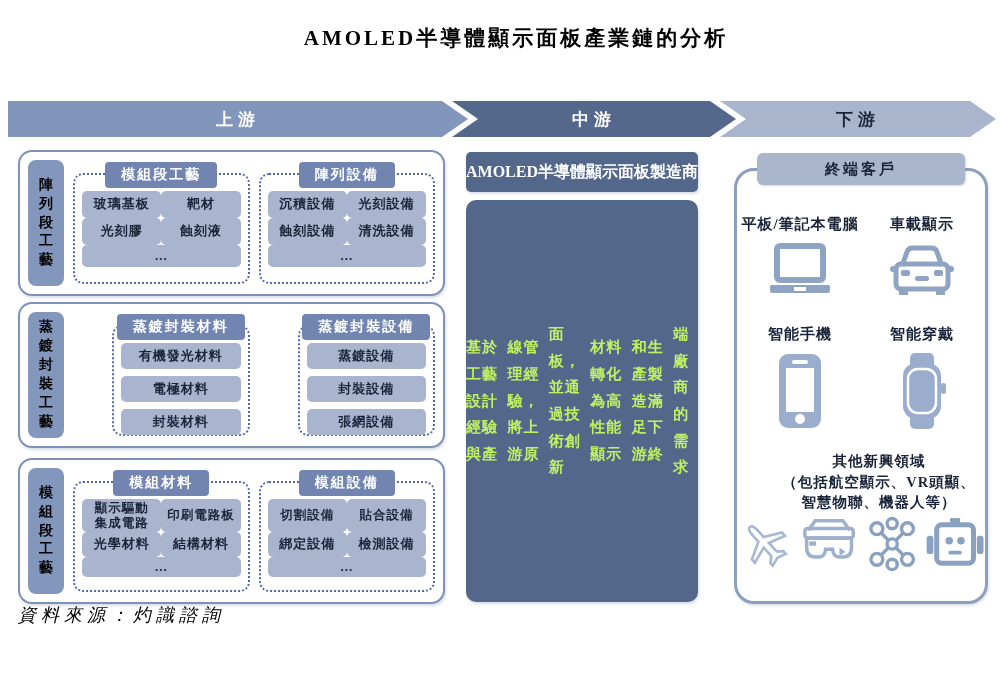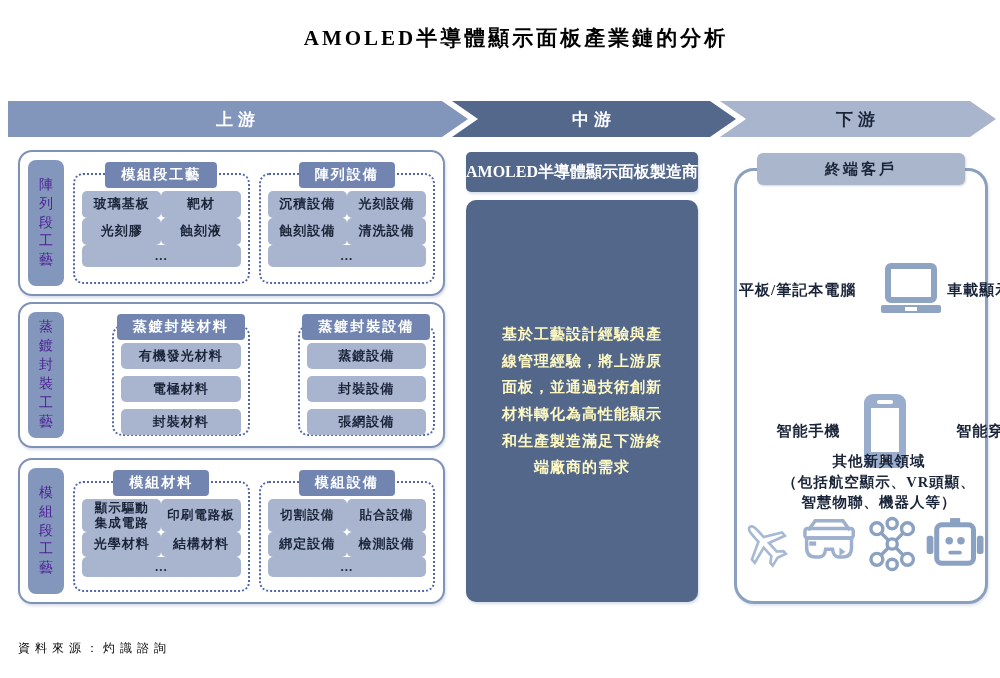--- a/index.html
+++ b/index.html
@@ -35,22 +35,22 @@
   .arrow-2{left:444px;width:284px;background:var(--arrow-mid);
     clip-path:polygon(0 0,calc(100% - 26px) 0,100% 50%,calc(100% - 26px) 100%,0 100%,26px 50%);}
   .arrow-3{left:712px;width:276px;background:var(--arrow-down);color:#1a2439;
     clip-path:polygon(0 0,calc(100% - 26px) 0,100% 50%,calc(100% - 26px) 100%,0 100%,26px 50%);}
 
   
   .panel{position:absolute;left:18px;width:427px;height:146px;background:#fff;
     border:2px solid var(--pborder);border-radius:14px;display:flex;gap:9px;padding:8px;
     box-shadow:1px 2px 3px rgba(100,120,160,.25);}
   .p1{top:150px;} .p2{top:302px;gap:48px;} .p3{top:458px;}
-  .stage-tab{width:36px;flex:0 0 36px;background:var(--tab);border-radius:8px;color:#4c1d95;
-    font-weight:normal;font-size:14px;display:flex;align-items:center;justify-content:center;}
+  .stage-tab{width:36px;flex:0 0 36px;background:var(--tab);border-radius:8px;color:#000000;
+    font-weight:bold;font-size:14px;display:flex;align-items:center;justify-content:center;}
   .stage-tab span{display:block;width:15px;text-align:center;overflow-wrap:anywhere;
     word-break:break-all;line-height:1.35;}
   .group{flex:1;position:relative;border:2px dotted var(--dotted);border-radius:10px;
     margin-top:13px;height:111px;}
   .group-header{position:absolute;top:-13px;left:50%;transform:translateX(-50%);
     background:var(--ghead);color:#fff;font-weight:bold;font-size:14px;height:26px;line-height:26px;
     padding:0 16px;border-radius:4px;white-space:nowrap;letter-spacing:2px;z-index:2;}
   .items{display:grid;grid-template-columns:1fr 1fr;gap:0;padding:16px 7px 6px;}
   .items.single{grid-template-columns:1fr;gap:7px;}
   .item{background:var(--item);border-radius:5px;display:flex;align-items:center;justify-content:center;
@@ -61,40 +61,40 @@
   .p2 .item{min-height:26px;}
   .p3 .item{min-height:25px;}
   .p3 .row1{min-height:33px;font-size:12.5px;}
   .p3 .dots{min-height:20px;}
 
   
   .mid-header{position:absolute;left:466px;top:152px;width:232px;height:40px;background:var(--mid);
     border-radius:5px;color:#fff;font-weight:bold;font-size:16px;display:flex;align-items:center;
     justify-content:center;white-space:nowrap;box-shadow:1px 2px 3px rgba(100,120,160,.25);}
   .mid-body{position:absolute;left:466px;top:200px;width:232px;height:402px;background:var(--mid);
-    border-radius:10px;color:#fef9c3;font-weight:bold;font-size:15px;display:flex;flex-direction:column;
+    border-radius:10px;color:#bef264;font-weight:bold;font-size:15px;display:flex;flex-direction:row;
     align-items:center;justify-content:center;line-height:1.78;letter-spacing:1px;
     box-shadow:1px 2px 3px rgba(100,120,160,.25);}
 
   
   .right-box{position:absolute;left:734px;top:168px;width:254px;height:436px;background:#fff;
     border:3px solid var(--rborder);border-radius:20px;box-shadow:1px 2px 3px rgba(100,120,160,.2);}
   .right-header{position:absolute;left:757px;top:153px;width:208px;height:32px;background:var(--rhead);
     border-radius:6px;color:var(--dark);font-weight:bold;font-size:15px;display:flex;align-items:center;
     justify-content:center;letter-spacing:3px;z-index:3;box-shadow:1px 1px 2px rgba(100,120,160,.3);}
   .devices{position:absolute;left:2px;top:44px;width:244px;display:grid;
     grid-template-columns:1fr 1fr;row-gap:28px;justify-items:center;}
-  .device{display:flex;flex-direction:row;align-items:center;gap:19px;margin-top:48px;}
+  .device{display:flex;flex-direction:column;align-items:center;gap:9px;}
   .dev-label{font-weight:bold;font-size:15px;color:var(--dark);letter-spacing:1px;white-space:nowrap;}
   .emerging{position:absolute;left:0;right:0;top:280px;text-align:center;font-weight:bold;
     font-size:14.5px;line-height:1.42;color:var(--dark);letter-spacing:1px;padding-left:36px;}
   .emg-icons{position:absolute;left:0;right:0;top:344px;display:flex;justify-content:center;
     align-items:center;gap:5px;}
 
-  .source{position:absolute;left:18px;top:640px;font-size:12px;color:#000;
+  .source{position:absolute;left:18px;top:603px;font-style:italic;font-size:18px;color:#000;
     letter-spacing:5px;}
   .icon{display:block;}
 </style>
 </head>
 <body>
 
 <div class="stage">
 
   <div class="title">AMOLED半導體顯示面板產業鏈的分析</div>
 

